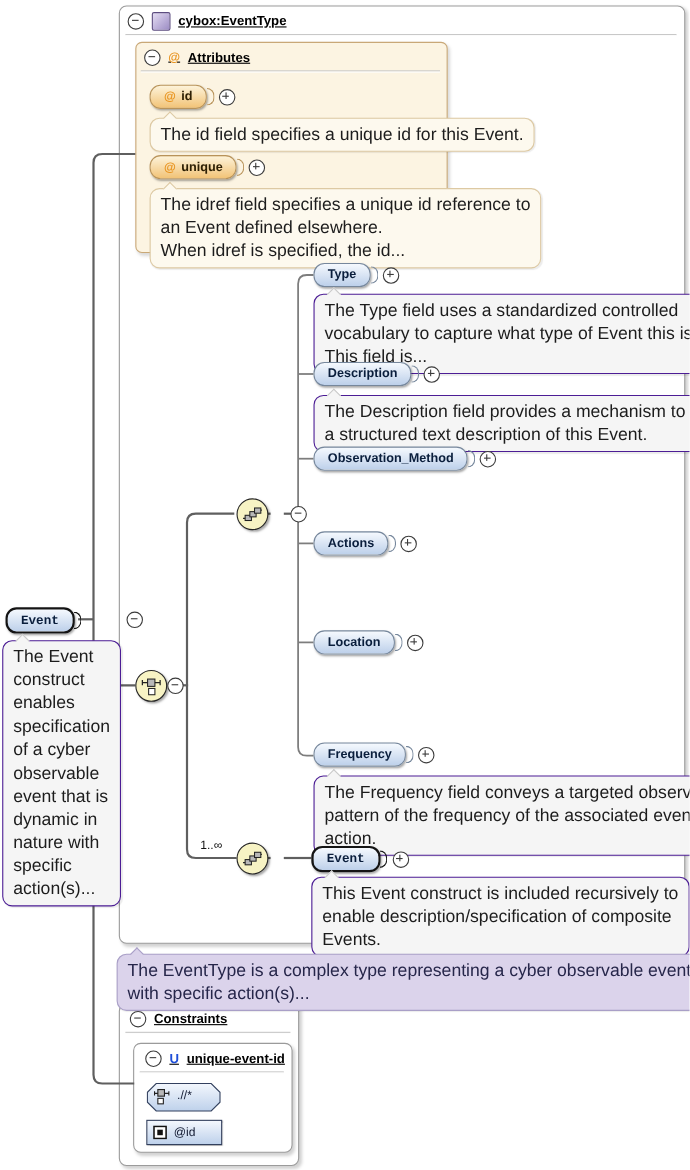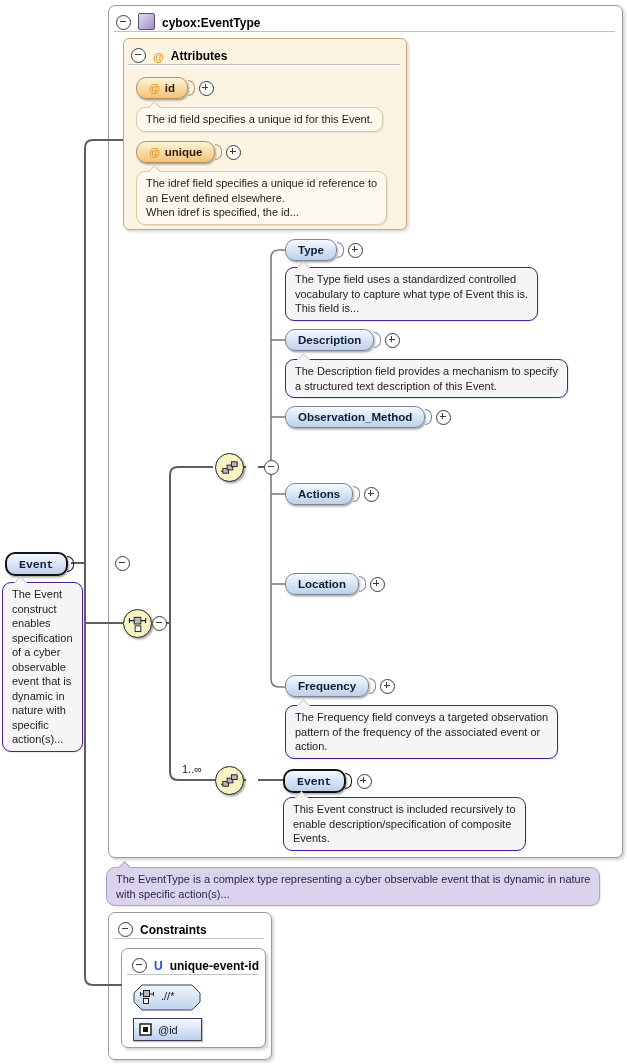--- a/index.html
+++ b/index.html
@@ -4,22 +4,22 @@
 <style>
   html,body{margin:0;padding:0;background:#fff;}
   .canvas{position:relative;width:627px;height:1064px;background:#fff;
           font-family:"Liberation Sans",sans-serif;overflow:hidden;}
 
   
   .frame{position:absolute;background:#fff;border:1px solid #9b9b9b;border-radius:7px;
          box-shadow:2px 2px 3px rgba(0,0,0,.18);z-index:1;}
   .attr-frame{position:absolute;background:#fcf4e2;border:1px solid #c9a877;border-radius:6px;
          box-shadow:2px 2px 3px rgba(0,0,0,.15);z-index:1;}
-  .hdr{position:absolute;display:flex;align-items:flex-end;gap:7px;padding-left:8px;
-       font-size:12px;font-weight:bold;color:#000;z-index:5;}
+  .hdr{position:absolute;display:flex;align-items:center;gap:7px;padding-left:8px;
+       font-size:12px;font-weight:bold;color:#000;z-index:5;text-decoration:underline;}
   .sep{position:absolute;height:0;border-top:1px solid #c2c2c2;border-bottom:1px solid #fdfdfd;z-index:5;}
 
   
   svg.connectors{position:absolute;left:0;top:0;z-index:4;pointer-events:none;}
 
   .abs{position:absolute;z-index:5;}
 
   
   .el-row{position:absolute;display:flex;align-items:center;gap:11px;z-index:5;}
   .pill{position:relative;height:20px;display:flex;align-items:center;justify-content:center;
@@ -29,21 +29,21 @@
   .pill::after{content:'';position:absolute;right:-8px;top:2px;bottom:2px;width:6px;
         border:1px solid #76879c;border-left:none;border-radius:0 9px 9px 0;}
   .pill.thick{border:2px solid #141414;font-family:Liberation Mono, monospace;}
   .pill.thick::after{border-color:#141414;border-left:none;}
   .attr-pill{background:linear-gradient(#fdf3da,#f2c377);border:1px solid #b8935a;color:#2e2004;
         gap:5px;}
   .attr-pill::after{border-color:#b8935a;border-left:none;}
   .at{color:#e89420;font-weight:bold;font-size:11px;}
 
   
-  .bubble{position:absolute;font-size:11px;line-height:1.32;color:#1c1c1c;padding:4px 9px;
+  .bubble{position:absolute;font-size:16px;line-height:1.32;color:#1c1c1c;padding:4px 9px;
           border-radius:9px;white-space:pre;z-index:5;box-shadow:1px 1px 1px rgba(0,0,0,.08);}
   .bubble::before{content:'';position:absolute;top:-5px;left:13px;width:8px;height:8px;
           transform:rotate(45deg);background:inherit;border-style:solid;border-width:1px 0 0 1px;}
   .b-gray{background:#f5f5f5;border:1px solid #4c1d95;}
   .b-gray::before{border-color:#c9c9c9;background:#f5f5f5;}
   .b-cream{background:#fdf9ee;border:1px solid #ddc9a3;}
   .b-cream::before{border-color:#ddc9a3;background:#fdf9ee;}
   .b-lav{background:#dbd3eb;border:1px solid #a99fc7;color:#26264a;}
   .b-lav::before{border-color:#a99fc7;background:#dbd3eb;}
 

